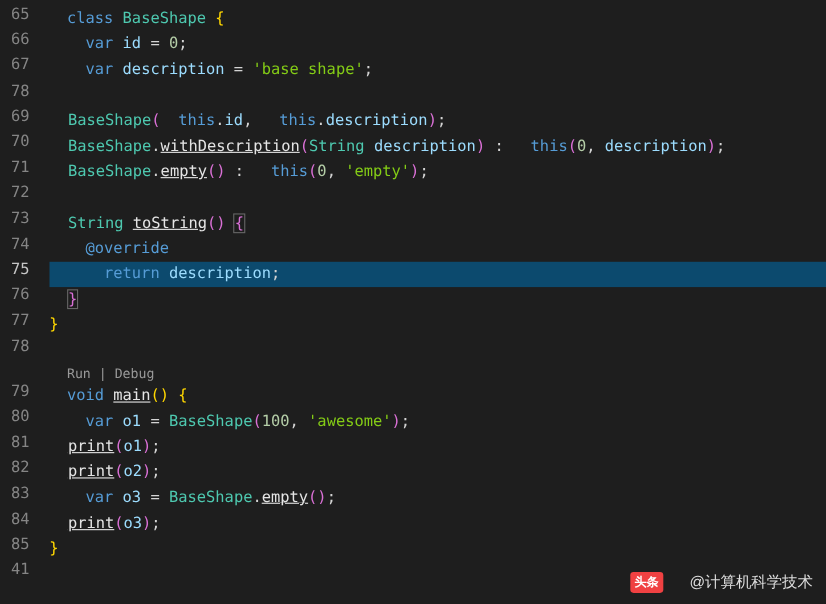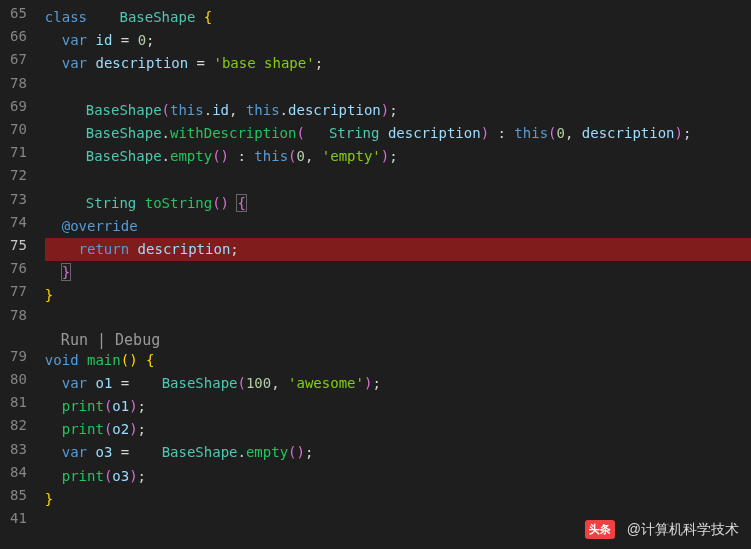--- a/index.html
+++ b/index.html
@@ -26,48 +26,48 @@
   line-height: 23.2px;
 }
 .gutter .cur { color: #c6c6c6; }
 .code {
   flex: 1;
   padding: 6px 0;
   line-height: 23.2px;
   position: relative;
 }
 .line { white-space: pre; height: 23.2px; }
-.line.hl { background: #7f1d1d; }
+.line.hl { background: #0c4a6e; }
 .codelens {
   color: #999999;
-  font-size: 15px;
+  font-size: 12px;
   padding-left: 16px;
   height: 18px;
   line-height: 18px;
 }
-.kw { color: #569cd6; }
-.cls { color: #4ec9b0; margin-left: 24px; }
+.kw { color: #569cd6; margin-left: 16px; }
+.cls { color: #4ec9b0; }
 .var { color: #9cdcfe; }
-.fn { color: #22c55e; }
+.fn { color: #e5e5e5; text-decoration: underline; }
 .str { color: #84cc16; }
 .num { color: #b5cea8; }
 .pn { color: #d4d4d4; }
 .br-y { color: #ffd700; }
 .br-p { color: #da70d6; }
 .box { border: 1px solid #666; margin: 0 -1px; }
 .watermark {
   position: absolute;
   right: 12px;
   bottom: 10px;
   color: #ddd;
   font-family: sans-serif;
   font-size: 14px;
   display: flex;
   align-items: center;
-  gap: 12px;
+  gap: 24px;
 }
 .wm-logo {
   background: #f04142;
   color: #fff;
   font-size: 11px;
   padding: 2px 4px;
   border-radius: 3px;
   font-weight: bold;
 }
 </style>

